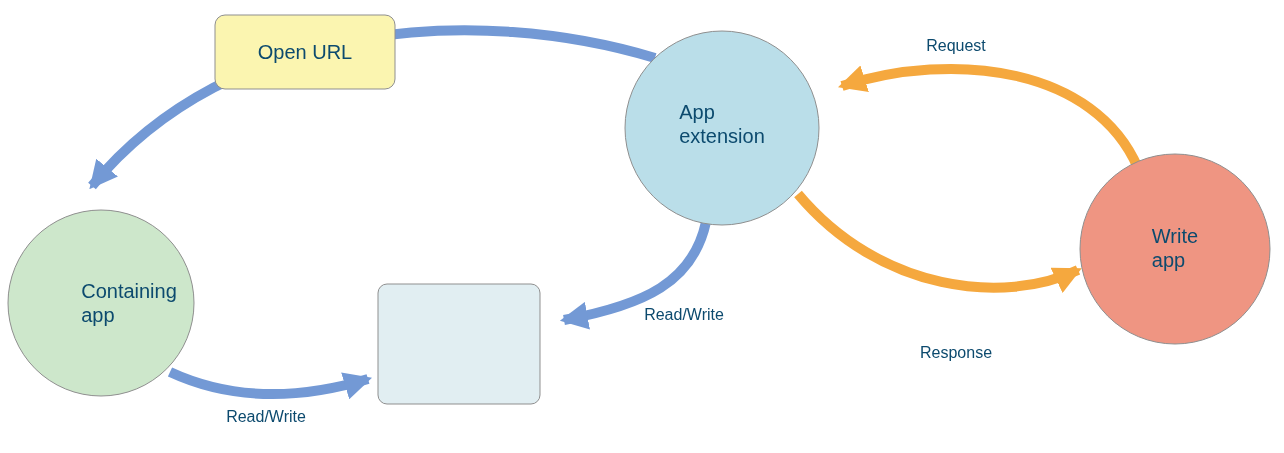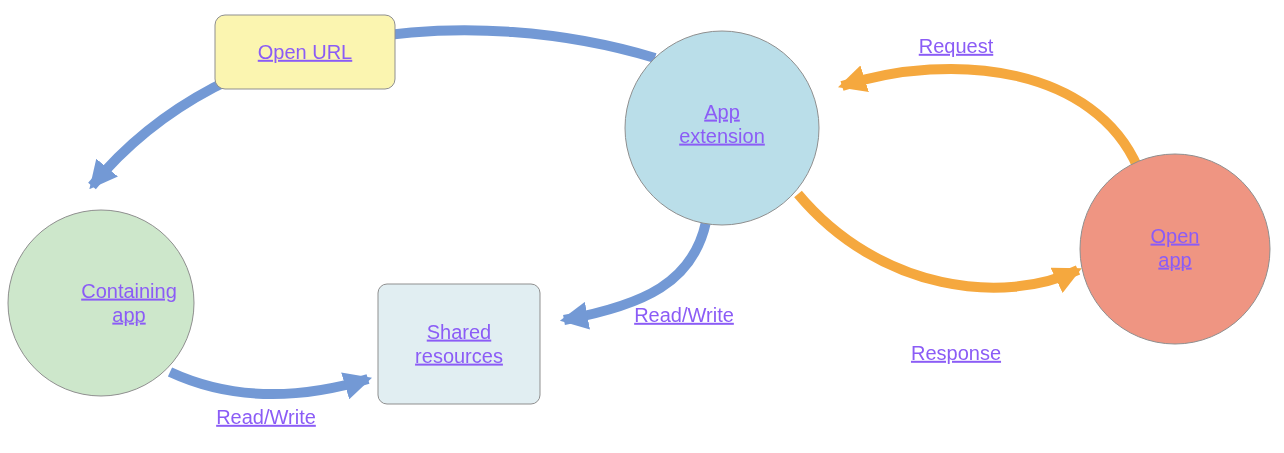--- a/index.html
+++ b/index.html
@@ -16,29 +16,28 @@
     overflow: hidden;
   }
   .stage svg {
     position: absolute;
     left: 0;
     top: 0;
   }
   .label {
     position: absolute;
     transform: translate(-50%, -50%);
-    text-align: center;
+    text-align: left;
     white-space: pre-line;
     font-size: 20px;
     line-height: 1.22;
-    color: #8b5cf6;
-    text-decoration: underline;
+    color: #0c4a6e;
   }
   .edge-label {
-    font-size: 20px;
+    font-size: 16px;
   }
 </style>
 </head>
 <body>
 
 <div class="stage">
 
   <svg width="1284" height="453" viewBox="0 0 1284 453">
     <defs>
       <marker id="head-blue" viewBox="0 0 10 10" refX="8.5" refY="5" markerWidth="2.8" markerHeight="2.8" orient="auto">
@@ -63,24 +62,22 @@
     <circle cx="722" cy="128" r="97" stroke-width="1" fill="#badee9" stroke="#8f8f8f"></circle>
     <circle cx="1175" cy="249" r="95" stroke-width="1" fill="#ef9582" stroke="#8f8f8f"></circle>
     <rect x="378" y="284" width="162" height="120" rx="9" stroke-width="1" fill="#e1eef2" stroke="#8f8f8f"></rect>
     <rect x="215" y="15" width="180" height="74" rx="10" stroke-width="1" fill="#fbf5b0" stroke="#8f8f8f"></rect>
   </svg>
 
   <div class="label" style="left:101px; top:303px;margin-left:28px;">Containing
 app</div>
   <div class="label" style="left:722px; top:124px;">App
 extension</div>
-  <div class="label" style="left:1175px; top:248px;">Open
+  <div class="label" style="left:1175px; top:248px;">Write
 app</div>
-  <div class="label" style="left:459px; top:344px;">Shared
-resources</div>
   <div class="label" style="left:305px; top:52px;">Open URL</div>
 
   <div class="label edge-label" style="left:956px; top:46px;">Request</div>
   <div class="label edge-label" style="left:956px; top:320px;margin-top:33px;">Response</div>
   <div class="label edge-label" style="left:684px; top:315px;">Read/Write</div>
   <div class="label edge-label" style="left:266px; top:417px;">Read/Write</div>
 
 </div>
 
 </body></html>

